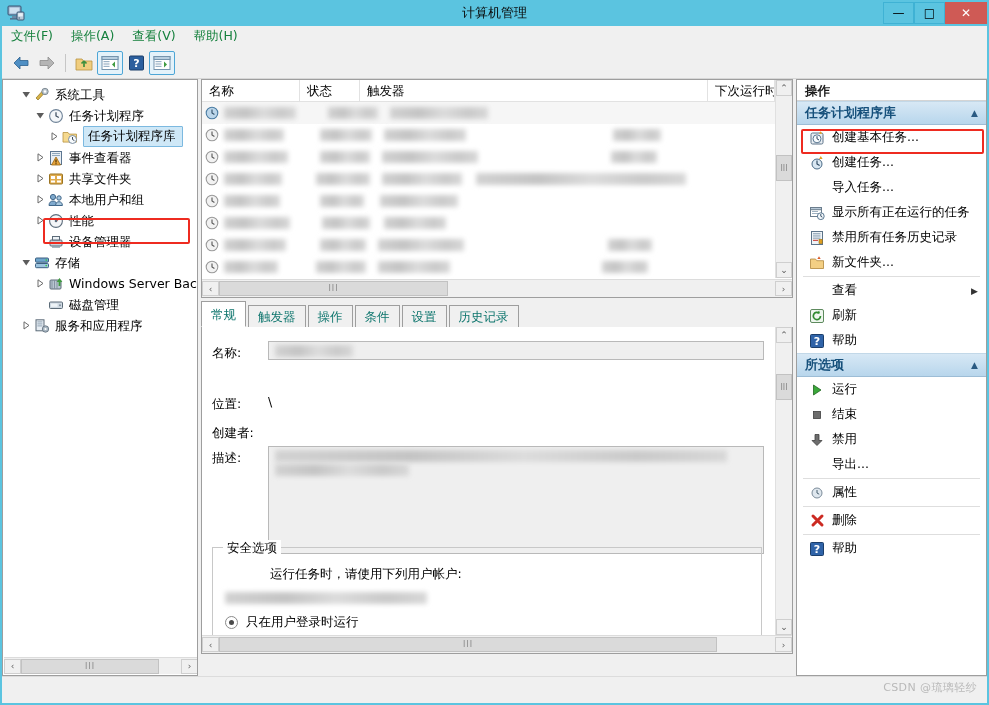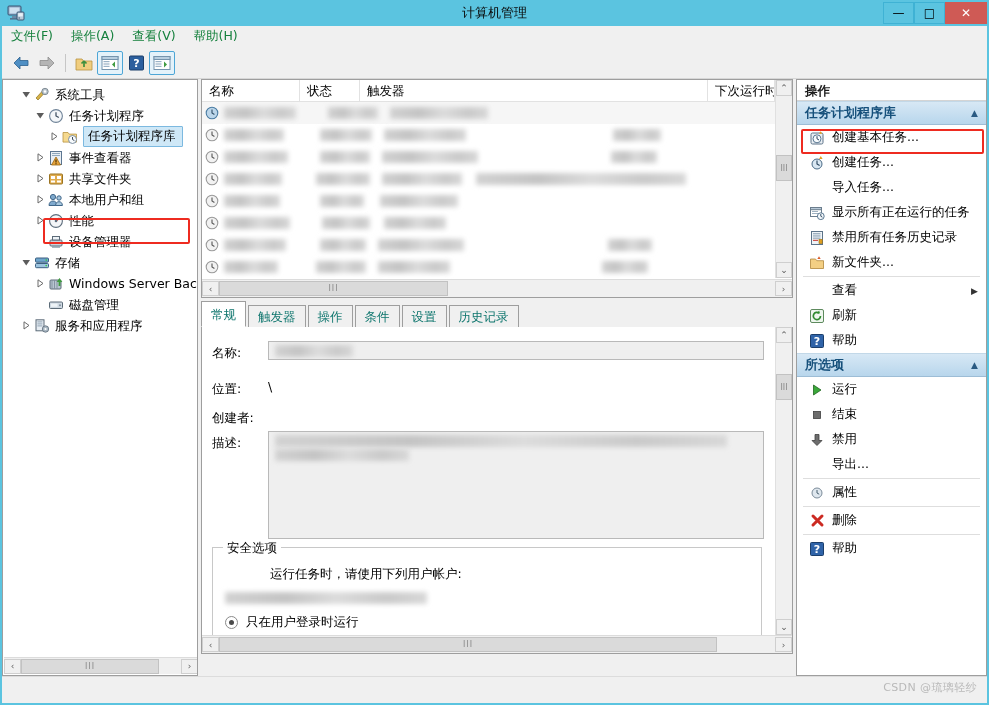--- a/index.html
+++ b/index.html
@@ -663,21 +663,21 @@
 
         <div id="tabbody">
 
           <div class="frow" style="margin-top:14px">
             <div class="flabel">名称:</div>
             <div class="finput" style="margin-right:18px">
               <span class="blur" style="position:absolute;left:6px;top:3px;width:78px;"></span>
             </div>
           </div>
 
-          <div class="frow" style="margin-top:15px">
+          <div class="frow" style="margin-top:30px">
             <div class="flabel">位置:</div>
             <div class="fplain">\</div>
           </div>
 
           <div class="frow" style="margin-top:8px">
             <div class="flabel">创建者:</div>
             <div class="fplain"></div>
           </div>
 
           <div class="frow" style="margin-top:4px">

